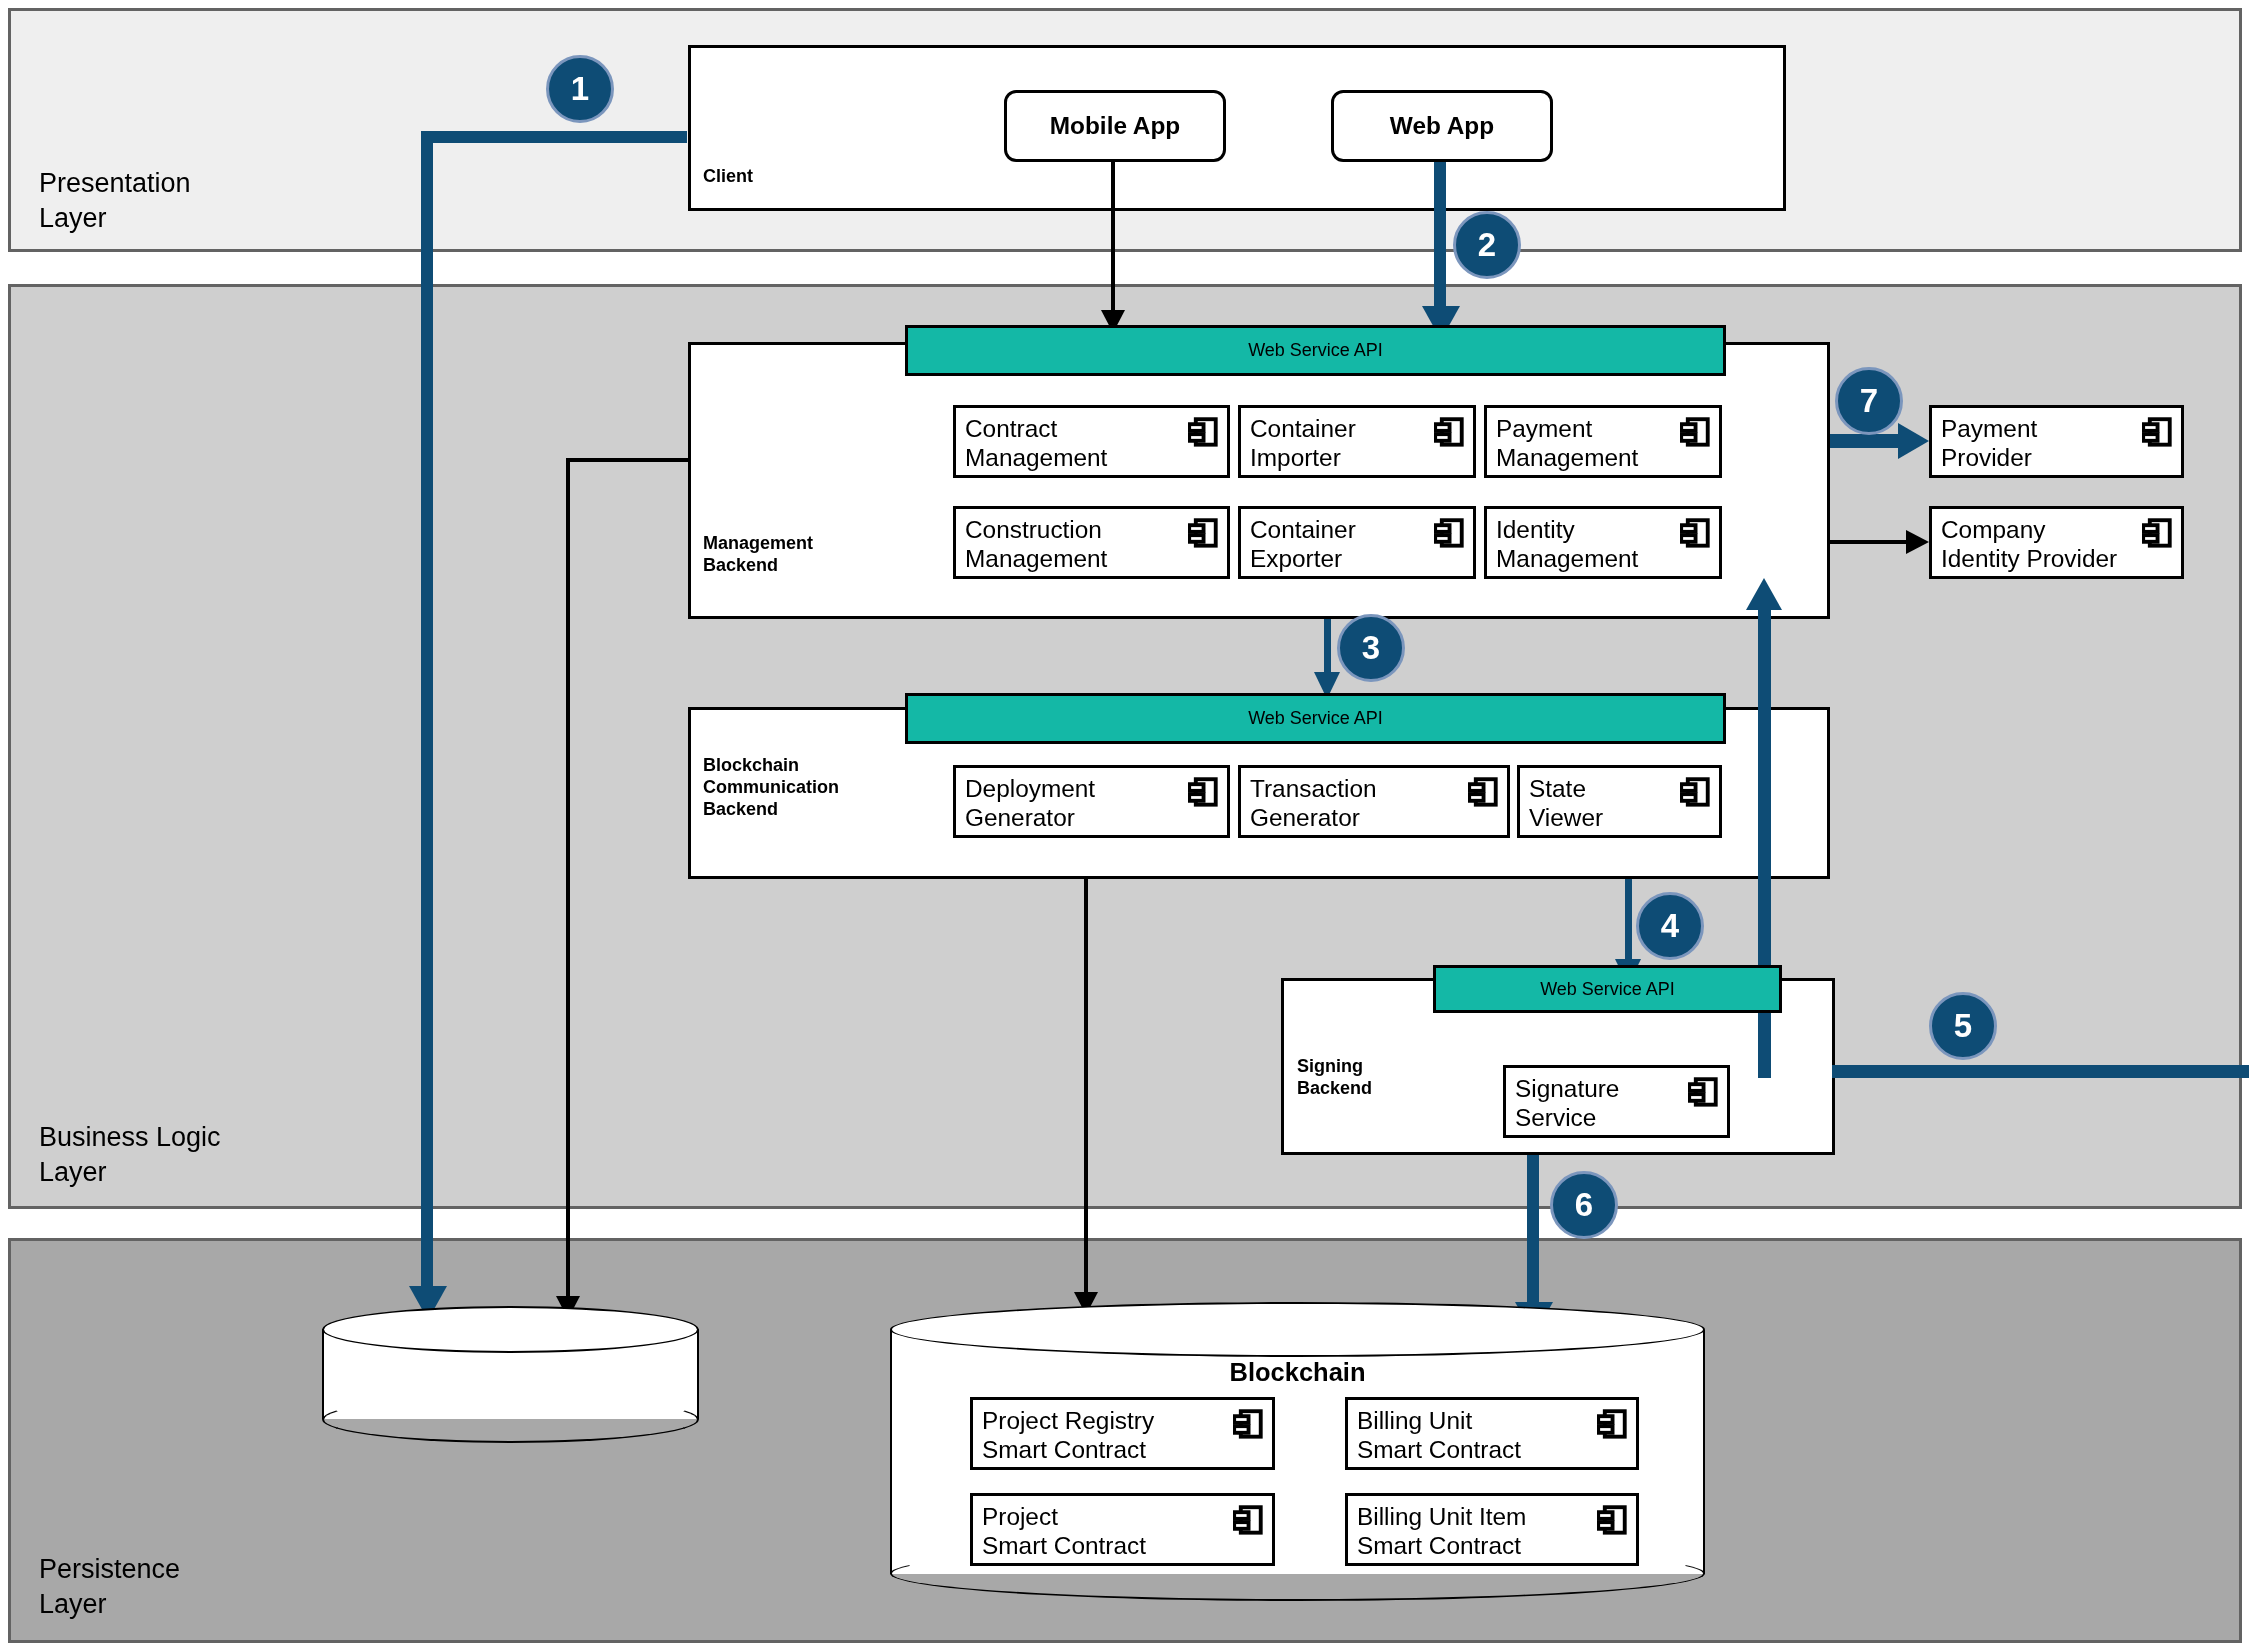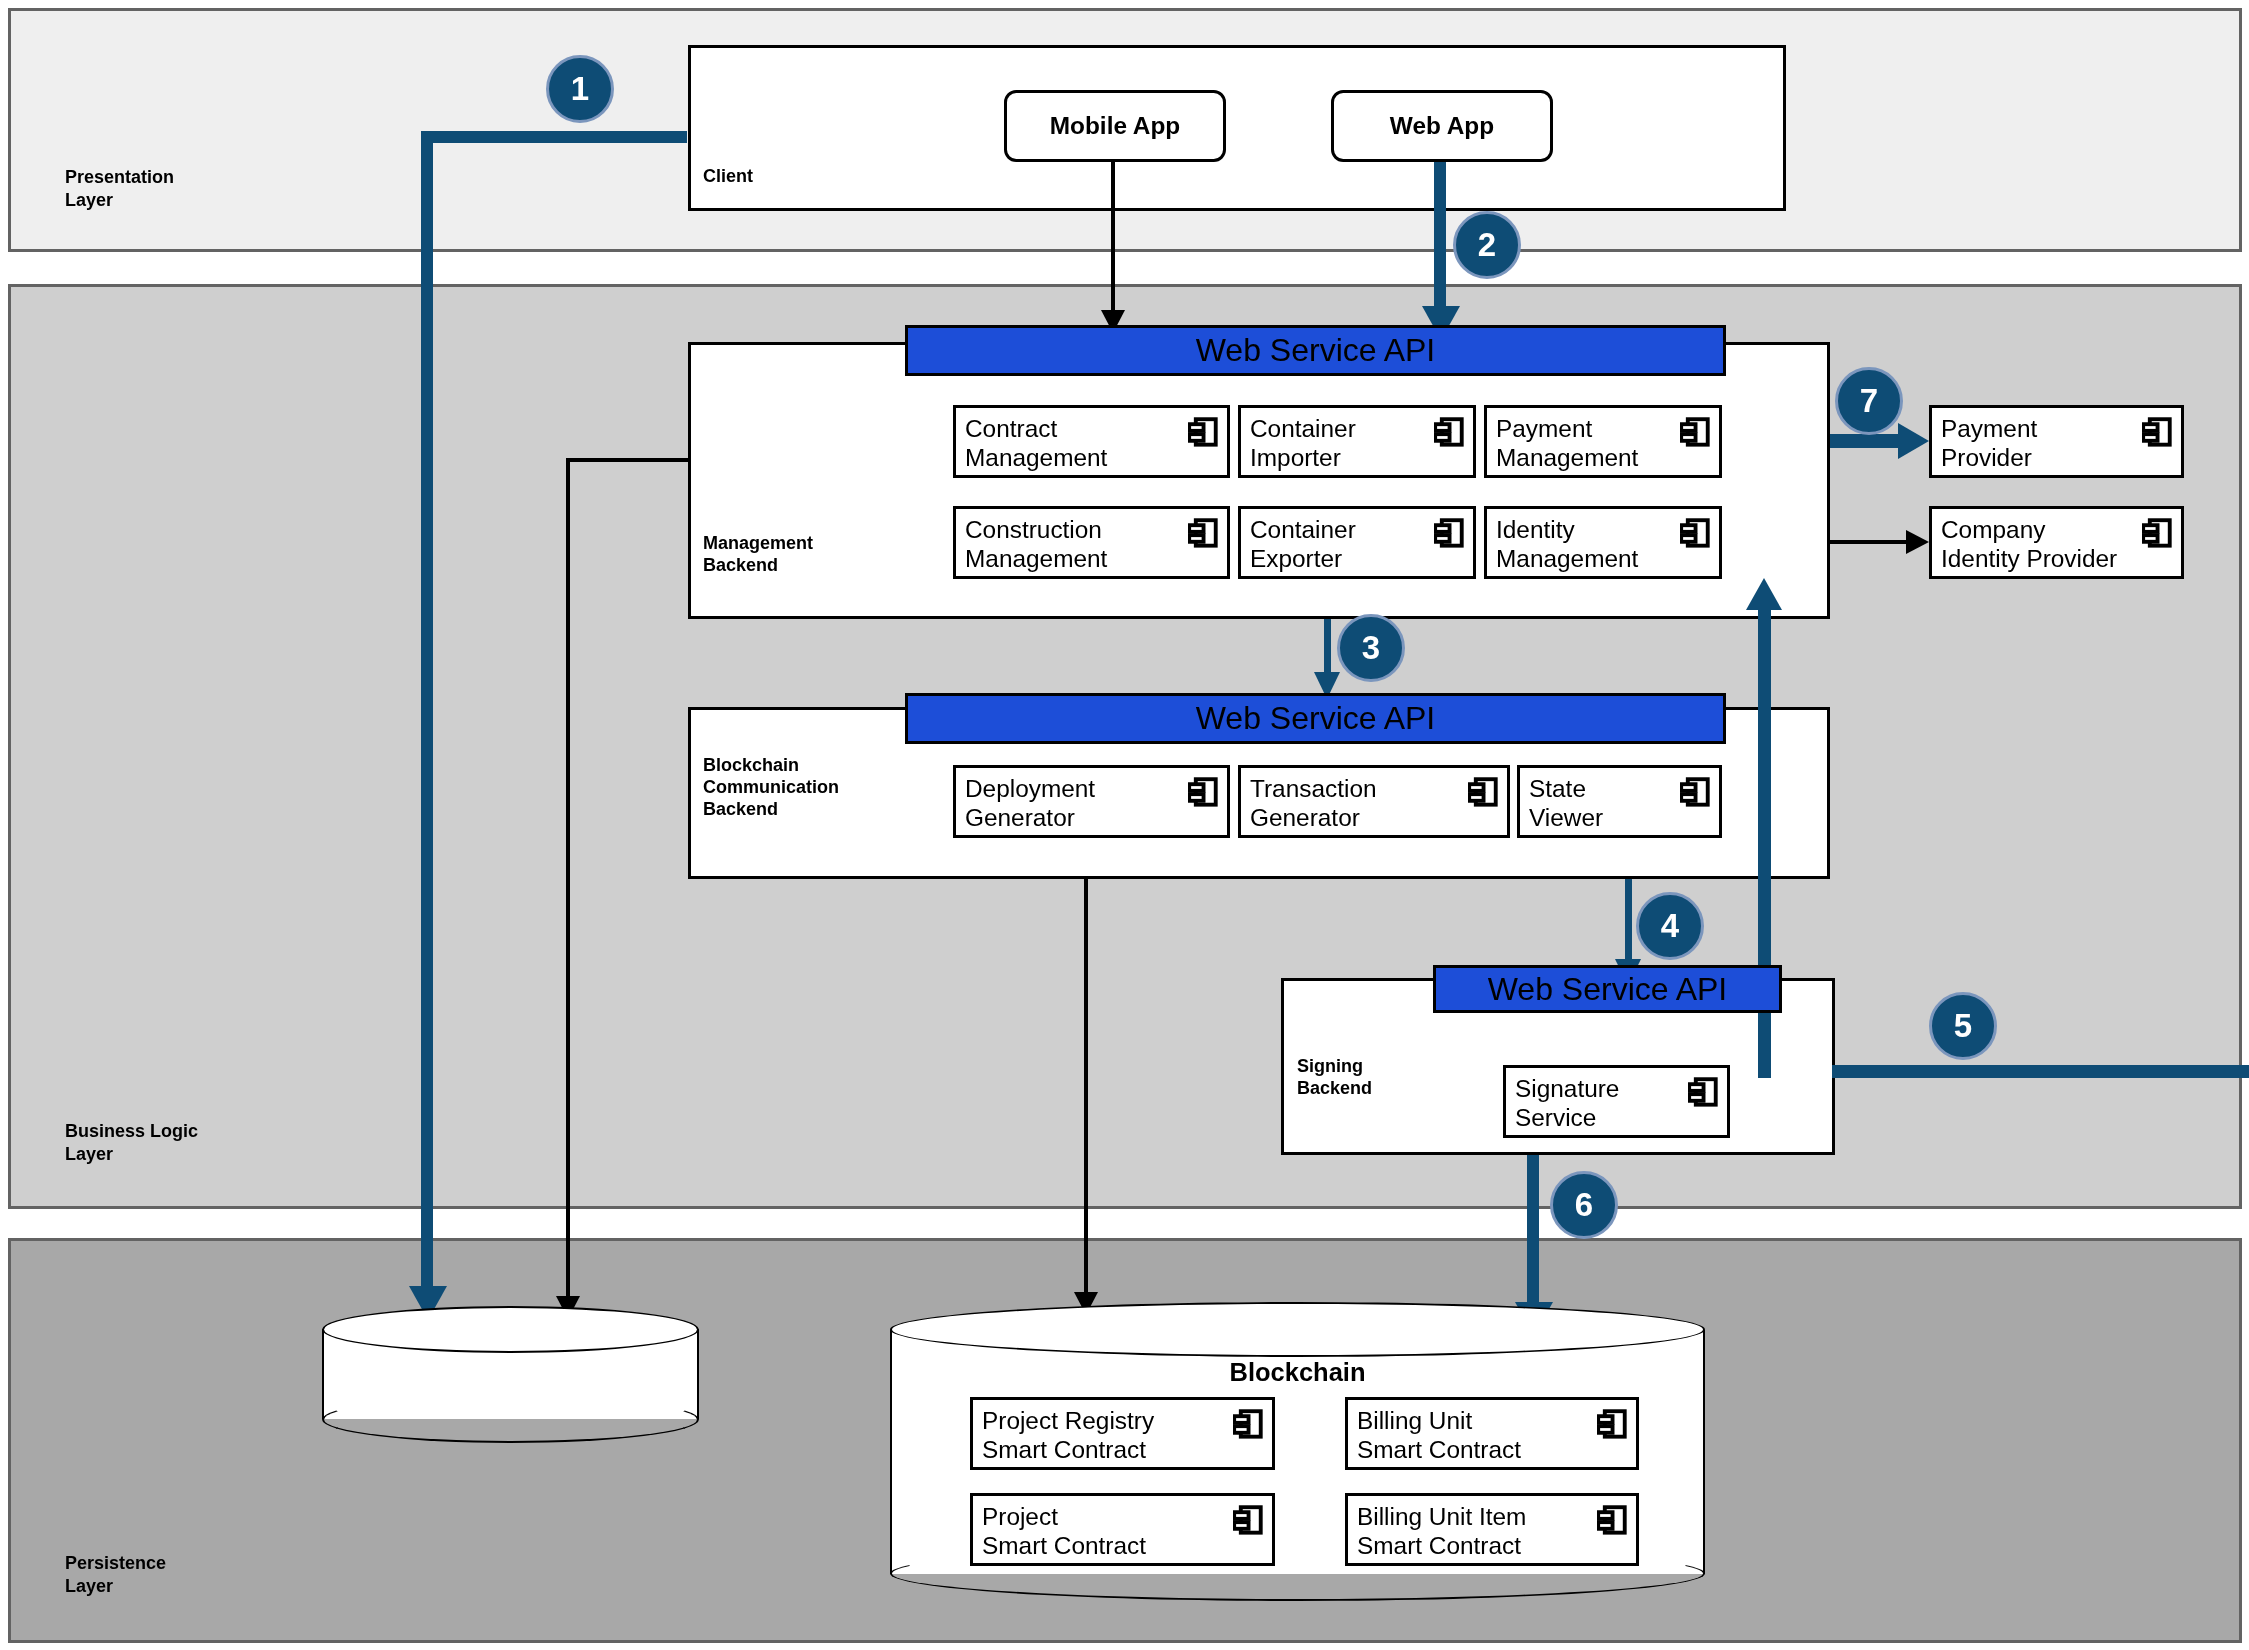--- a/index.html
+++ b/index.html
@@ -5,36 +5,36 @@
   html,body{margin:0;padding:0;background:#ffffff;}
   body{font-family:"Liberation Sans", sans-serif;}
   #stage{position:relative;width:2250px;height:1651px;background:#ffffff;overflow:hidden;}
 
   
   .layer{position:absolute;box-sizing:border-box;border:3.3px solid #636363;}
   #layer-presentation{left:7.8px;top:7.8px;width:2234px;height:244px;background:#efefef;}
   #layer-business{left:7.8px;top:284px;width:2234px;height:925px;background:#cfcfcf;}
   #layer-persistence{left:7.8px;top:1238px;width:2234px;height:405px;background:#a8a8a8;}
 
-  .layer-label{position:absolute;font-weight:bold;font-size:18px;line-height:1.28;color:#000;white-space:pre-line;margin-left:26px;}
+  .layer-label{position:absolute;font-weight:normal;font-size:27px;line-height:1.28;color:#000;white-space:pre-line;}
   #label-presentation{left:39px;top:166px;}
   #label-business{left:39px;top:1120px;}
   #label-persistence{left:39px;top:1552px;}
 
   
   .box{position:absolute;box-sizing:border-box;background:#ffffff;border:3.3px solid #000;}
   .boxlabel{position:absolute;font-weight:bold;font-size:18px;line-height:1.22;color:#000;white-space:pre-line;}
 
   
   .approunded{position:absolute;box-sizing:border-box;background:#fff;border:3.3px solid #000;border-radius:12.2px;
       display:flex;align-items:center;justify-content:center;font-weight:bold;font-size:24.4px;color:#000;}
 
   
-  .wsapi{position:absolute;box-sizing:border-box;background:#1d4ed8;border:3.3px solid #000;
-      display:flex;align-items:center;justify-content:center;font-size:32px;color:#000;z-index:6;}
+  .wsapi{position:absolute;box-sizing:border-box;background:#14b8a6;border:3.3px solid #000;
+      display:flex;align-items:center;justify-content:center;font-size:18px;color:#000;z-index:6;}
 
   
   .component{position:absolute;box-sizing:border-box;background:#fff;border:3.3px solid #000;z-index:7;}
   .component .ctext{position:absolute;left:9px;top:5.5px;right:50px;font-size:24.4px;line-height:1.22;
       color:#000;white-space:pre-line;}
   .cicon{position:absolute;right:9px;top:9px;width:30px;height:31px;}
 
   
   .cyl{position:absolute;}
   .cyl .cbody{position:absolute;left:0;right:0;background:#fff;border-left:2.8px solid #000;border-right:2.8px solid #000;box-sizing:border-box;}

